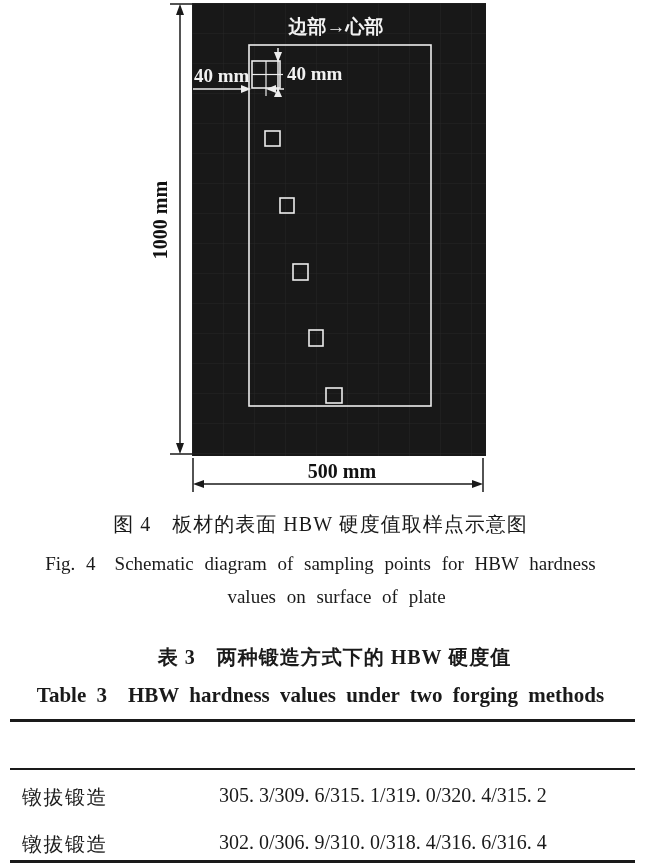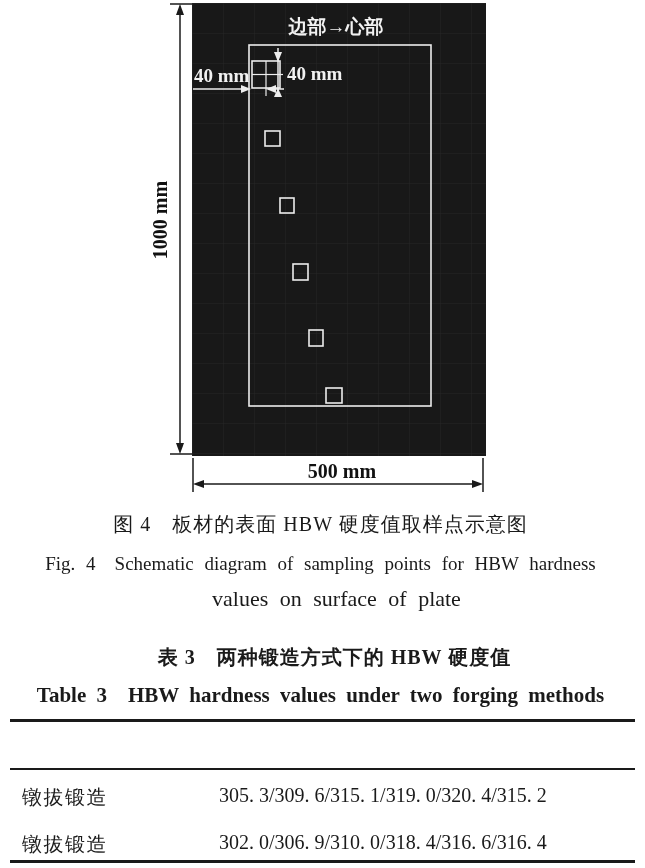--- a/index.html
+++ b/index.html
@@ -8,21 +8,21 @@
     width:645px;height:868px;
     background:#ffffff;
     font-family:"Liberation Serif","DejaVu Serif",serif;
     color:#1a1a1a;
     overflow:hidden;
   }
   .abs{position:absolute;}
   .centerline{left:0;right:4px;text-align:center;}
   .cap-zh{top:511px;font-size:20px;letter-spacing:1px;}
   .cap-en1{top:551px;font-size:19px;word-spacing:6px;}
-  .cap-en2{top:586px;font-size:22px;word-spacing:6px;margin-left:32px;}
+  .cap-en2{top:586px;font-size:19px;word-spacing:6px;margin-left:32px;}
   .tbl-title-zh{top:644px;font-size:20px;font-weight:bold;letter-spacing:1px;padding-left:28px;}
   .tbl-title-en{top:681px;font-size:21px;font-weight:bold;word-spacing:5px;}
   .rule{position:absolute;left:10px;width:625px;background:#1a1a1a;}
   .rule-thick{height:3px;}
   .rule-thin{height:1.5px;}
   .trow{position:absolute;left:0;width:645px;height:26px;font-size:20px;}
   .tcell-method{position:absolute;left:22px;letter-spacing:1.5px;white-space:nowrap;}
   .tcell-values{position:absolute;left:219px;white-space:nowrap;}
   svg text{font-family:"Liberation Serif","DejaVu Serif",serif;}
 </style>

